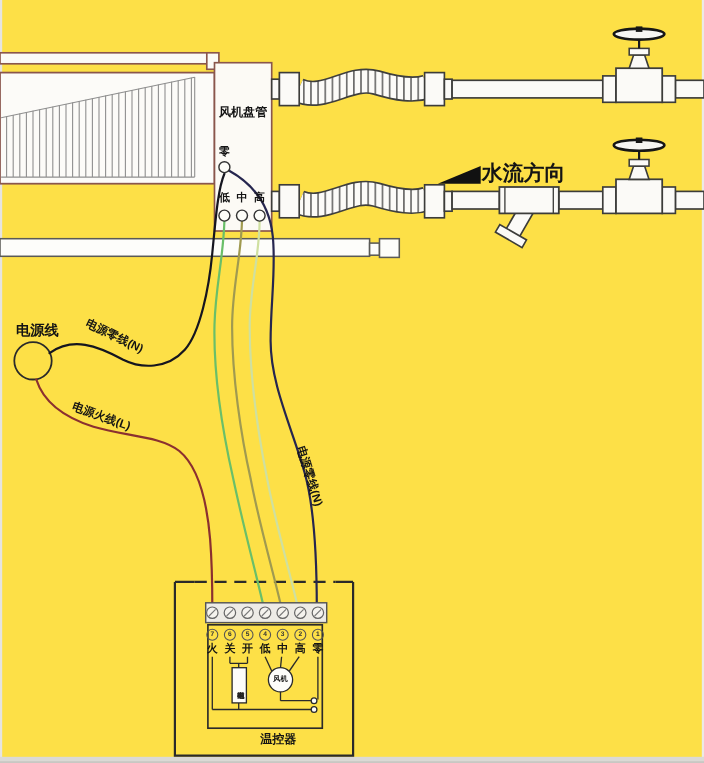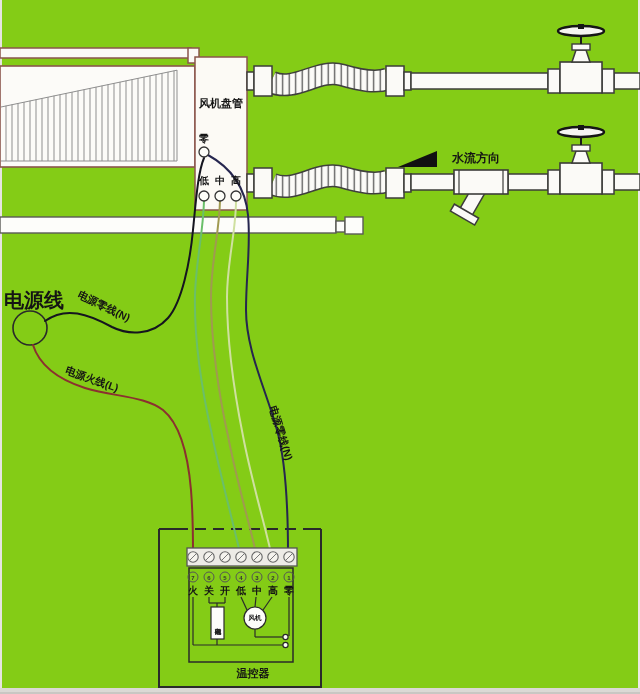--- a/index.html
+++ b/index.html
@@ -1,18 +1,18 @@
 <!DOCTYPE html>
 <html><head>
 <meta charset="utf-8">
 <style>
   html,body{margin:0;padding:0;}
   body{width:640px;height:694px;overflow:hidden;background:#fcfbf9;
        font-family:"Liberation Sans","DejaVu Sans",sans-serif;}
-  #stage{position:relative;width:640px;height:694px;background:#84cc16;}
+  #stage{position:relative;width:640px;height:694px;background:#fde047;}
   #draw{position:absolute;left:0;top:0;}
   .txt{position:absolute;transform:translate(-50%,-50%);white-space:nowrap;
        color:#141414;line-height:1;}
   .b700{font-weight:700;}
   .b800{font-weight:800;}
   .rot{transform-origin:center center;}
   .numcircle{position:absolute;width:9px;height:9px;border:1px solid #555;
        border-radius:50%;font-size:6px;font-weight:700;color:#333;
        display:flex;align-items:center;justify-content:center;
        transform:translate(-50%,-50%);background:transparent;}
@@ -205,23 +205,23 @@
     </g>
   </g>
 </svg>
 
 <div class="txt b700" style="left:221px;top:103px;font-size:11px;">风机盘管</div>
 <div class="txt b700" style="left:204px;top:139px;font-size:10px;">零</div>
 <div class="txt b700" style="left:204px;top:181px;font-size:10px;">低</div>
 <div class="txt b700" style="left:220px;top:181px;font-size:10px;">中</div>
 <div class="txt b700" style="left:236px;top:181px;font-size:10px;">高</div>
 
-<div class="txt b800" style="left:476px;top:158px;font-size:12px;">水流方向</div>
-
-<div class="txt b800" style="left:34px;top:300px;font-size:20px;">电源线</div>
+<div class="txt b800" style="left:476px;top:158px;font-size:19px;">水流方向</div>
+
+<div class="txt b800" style="left:34px;top:300px;font-size:13px;">电源线</div>
 <div class="txt b700 rot" style="left:104px;top:306px;font-size:10.5px;transform:translate(-50%,-50%) rotate(26deg);">电源零线(N)</div>
 <div class="txt b700 rot" style="left:92px;top:379px;font-size:10.5px;transform:translate(-50%,-50%) rotate(20deg);">电源火线(L)</div>
 <div class="txt b700 rot" style="left:281px;top:433px;font-size:10.5px;transform:translate(-50%,-50%) rotate(73deg);">电源零线(N)</div>
 
 <div class="txt b800" style="left:253px;top:673px;font-size:11px;">温控器</div>
 
 <div class="numcircle" style="left:193px;top:577px;">7</div>
 <div class="numcircle" style="left:209px;top:577px;">6</div>
 <div class="numcircle" style="left:225px;top:577px;">5</div>
 <div class="numcircle" style="left:241px;top:577px;">4</div>

